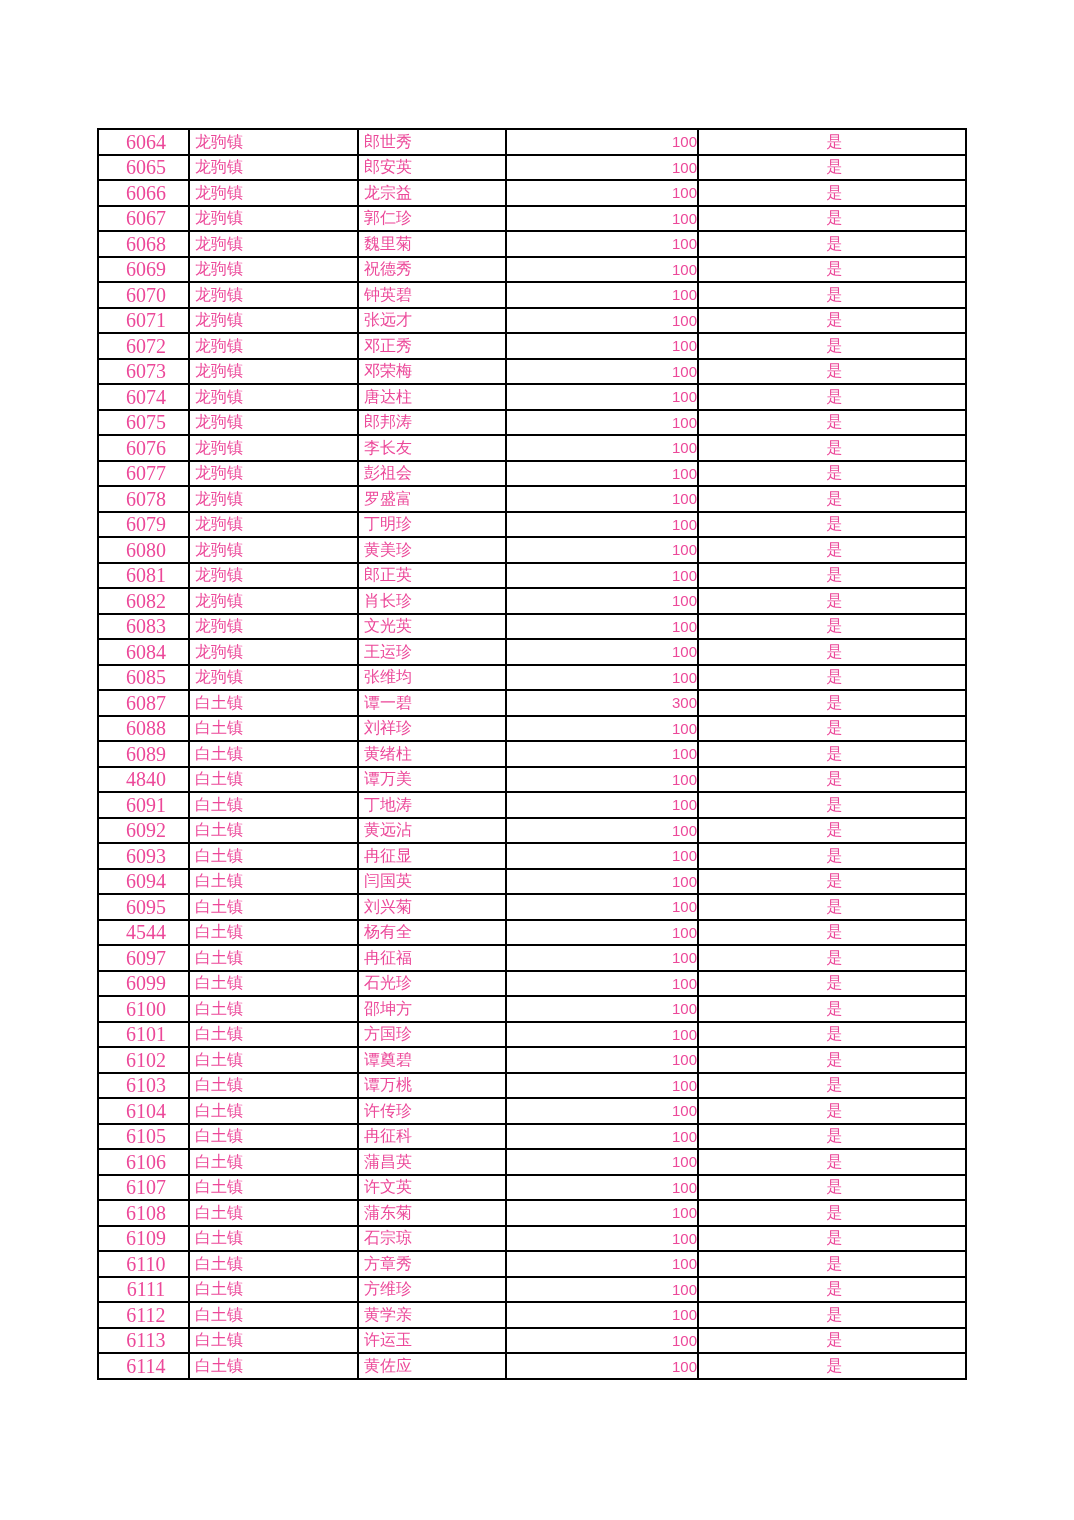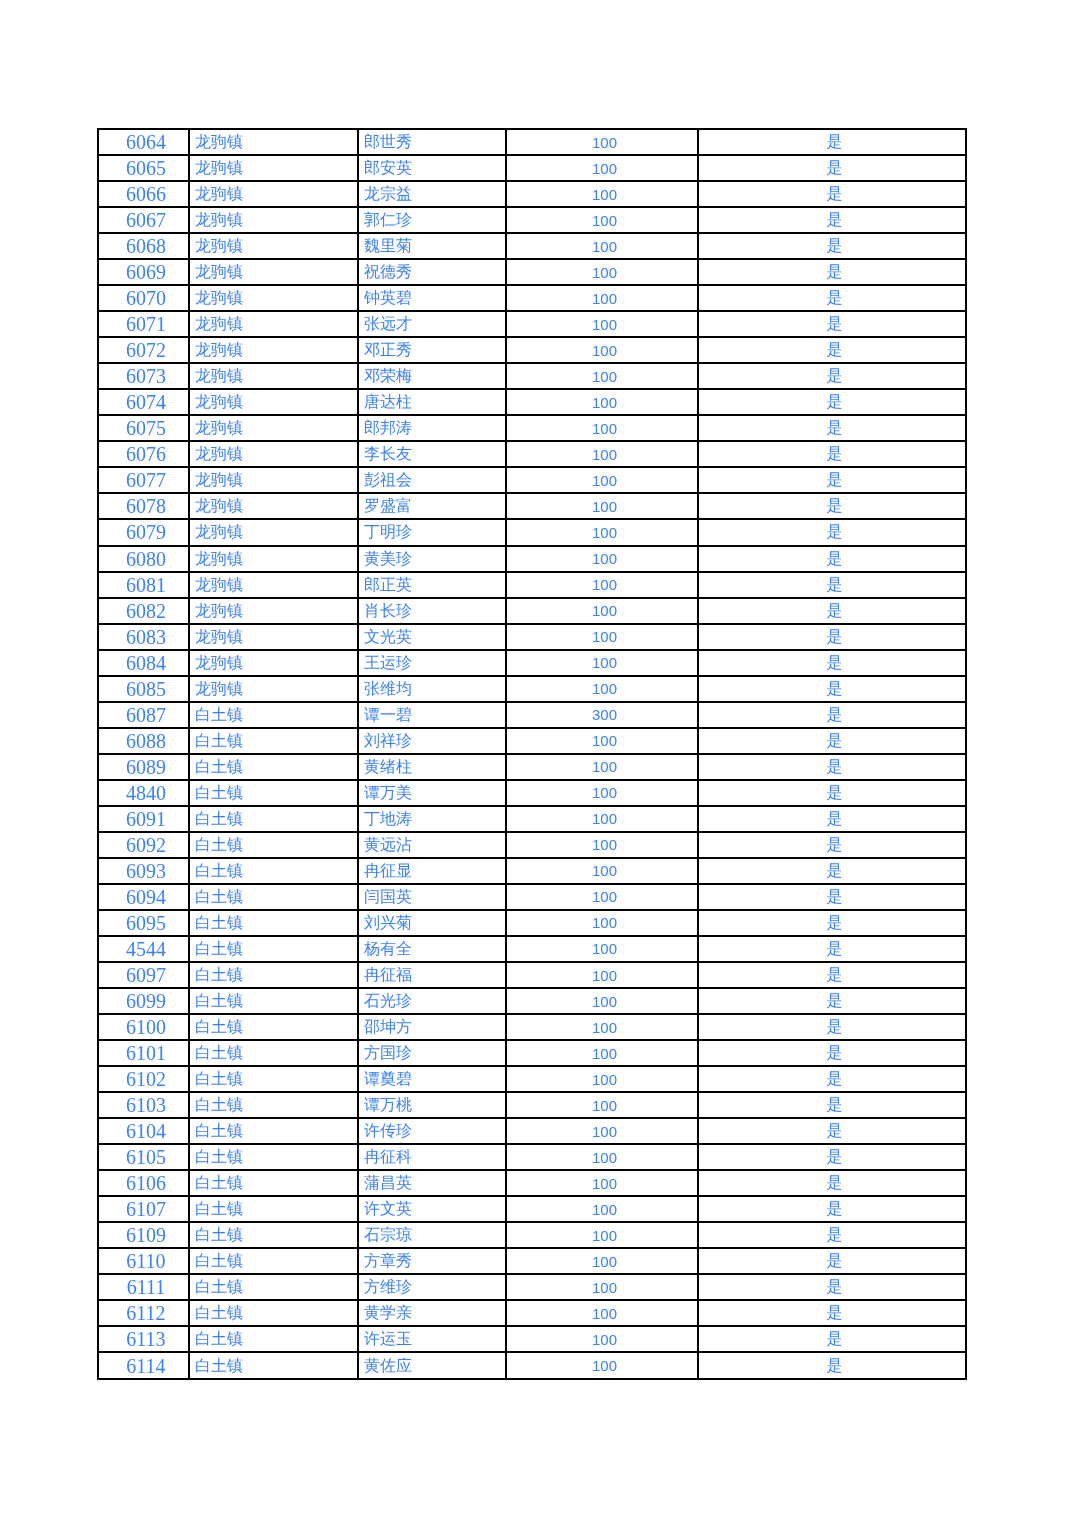--- a/index.html
+++ b/index.html
@@ -15,21 +15,21 @@
     overflow: hidden;
   }
   table.data-table {
     position: absolute;
     left: 97px;
     top: 128px;
     width: 868px;
     height: 1252px;
     border-collapse: collapse;
     table-layout: fixed;
-    color: #3b82f6;
+    color: #ec4899;
   }
   table.data-table td {
     border: 2px solid #000000;
     padding: 0 0 0 5px;
     overflow: hidden;
     white-space: nowrap;
     vertical-align: middle;
     line-height: 1;
   }
   td.col-id {
@@ -39,21 +39,21 @@
     padding: 0;
   }
   td.col-town, td.col-name {
     font-family: "Liberation Serif", serif;
     font-size: 16px;
     text-align: left;
   }
   td.col-amount {
     font-family: "Liberation Sans", sans-serif;
     font-size: 15px;
-    text-align: center;
+    text-align: right;
     padding-left: 4px;
   }
   td.col-flag {
     font-family: "Liberation Serif", serif;
     font-size: 16px;
     text-align: center;
     padding: 0;
   }
 </style>
 </head>
@@ -357,20 +357,27 @@
           <td class="col-flag">是</td>
         </tr>
         <tr>
           <td class="col-id">6107</td>
           <td class="col-town">白土镇</td>
           <td class="col-name">许文英</td>
           <td class="col-amount">100</td>
           <td class="col-flag">是</td>
         </tr>
         <tr>
+          <td class="col-id">6108</td>
+          <td class="col-town">白土镇</td>
+          <td class="col-name">蒲东菊</td>
+          <td class="col-amount">100</td>
+          <td class="col-flag">是</td>
+        </tr>
+        <tr>
           <td class="col-id">6109</td>
           <td class="col-town">白土镇</td>
           <td class="col-name">石宗琼</td>
           <td class="col-amount">100</td>
           <td class="col-flag">是</td>
         </tr>
         <tr>
           <td class="col-id">6110</td>
           <td class="col-town">白土镇</td>
           <td class="col-name">方章秀</td>

